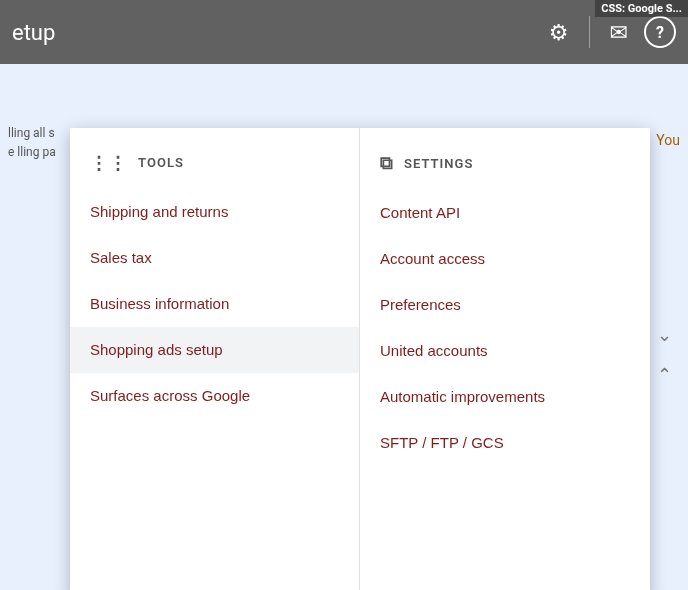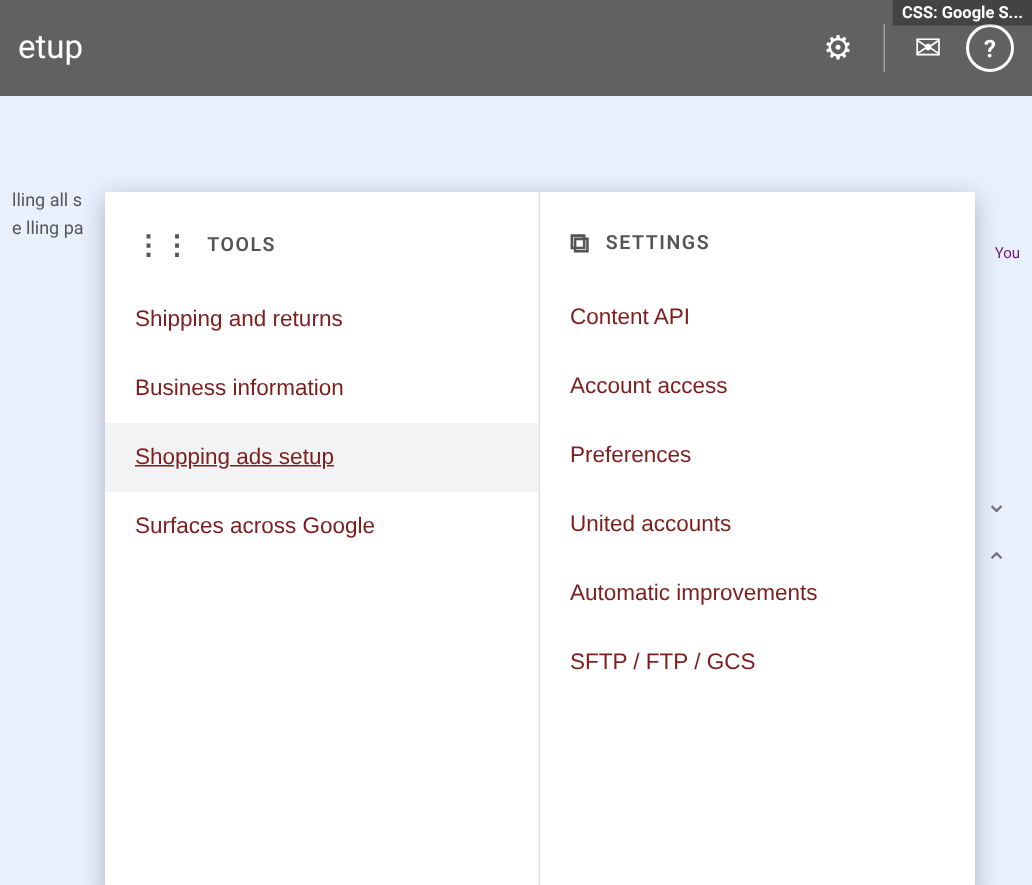--- a/index.html
+++ b/index.html
@@ -83,24 +83,23 @@
       font-size: 12px;
       line-height: 1.6;
       padding: 0 8px;
       max-width: 180px;
     }
 
     .content-text-right {
       position: absolute;
       top: 60px;
       right: 0;
-      color: #701a75;
-      font-size: 10px;
+      color: #a16207;
+      font-size: 14px;
       padding: 8px;
-      margin-top: 32px;
     }
 
     .bottom-text {
       position: absolute;
       bottom: 20px;
       left: 240px;
       right: 40px;
       color: #555;
       font-size: 14px;
       line-height: 1.5;
@@ -162,21 +161,20 @@
       width: 100%;
       background: none;
       border: none;
       text-align: left;
       line-height: 1.2;
     }
 
     .menu-item.active {
       background: #f1f3f4;
       font-weight: 400;
-      text-decoration: underline;
     }
 
     
     .chevron-right {
       position: absolute;
       right: 16px;
       color: #757575;
       font-size: 18px;
     }
 
@@ -221,20 +219,21 @@
   </div>
 
   <div class="dropdown-menu">
 
     <div class="menu-col-left">
       <div class="menu-section-header">
         <span class="menu-section-icon">⋮⋮</span>
         <span>TOOLS</span>
       </div>
       <button class="menu-item">Shipping and returns</button>
+      <button class="menu-item">Sales tax</button>
       <button class="menu-item">Business information</button>
       <button class="menu-item active">Shopping ads setup</button>
       <button class="menu-item">Surfaces across Google</button>
     </div>
 
     <div class="menu-col-right">
       <div class="menu-section-header">
         <span class="menu-section-icon">⧉</span>
         <span>SETTINGS</span>
       </div>

